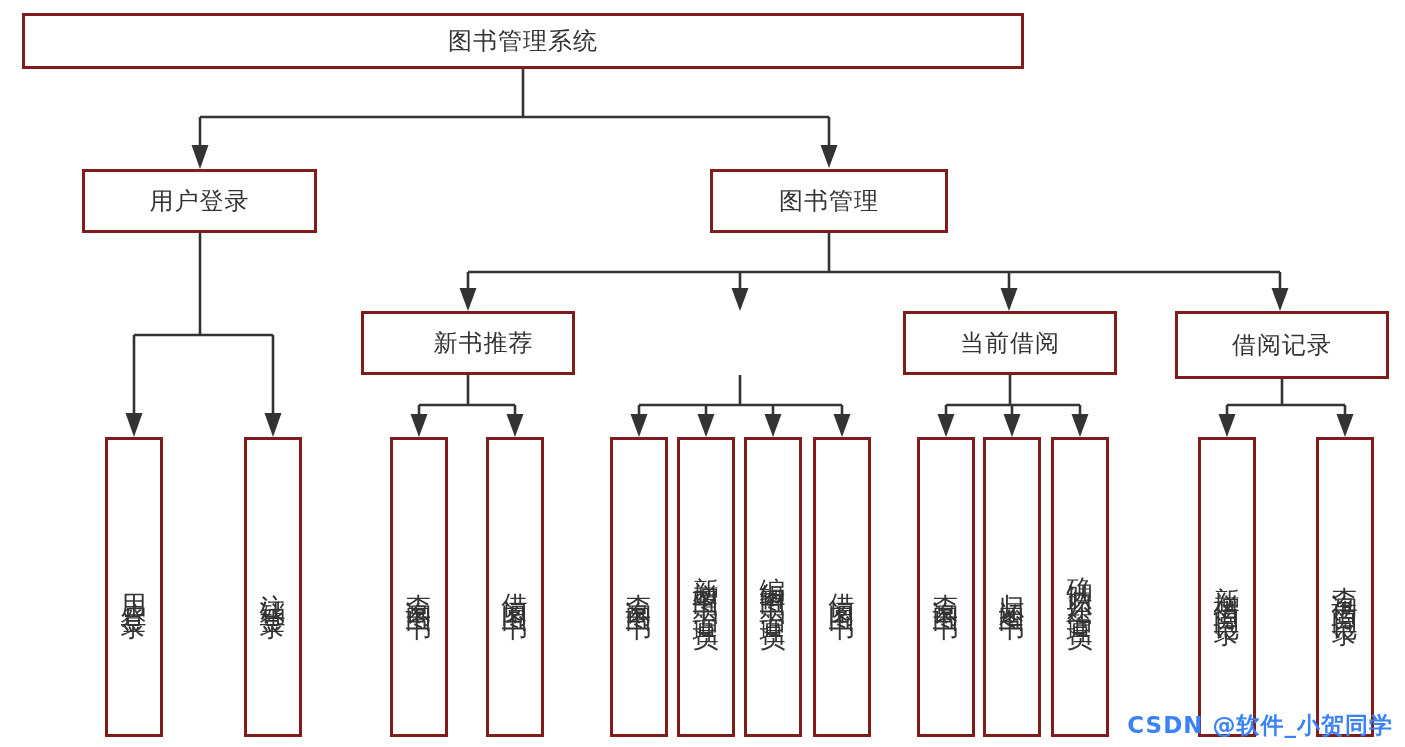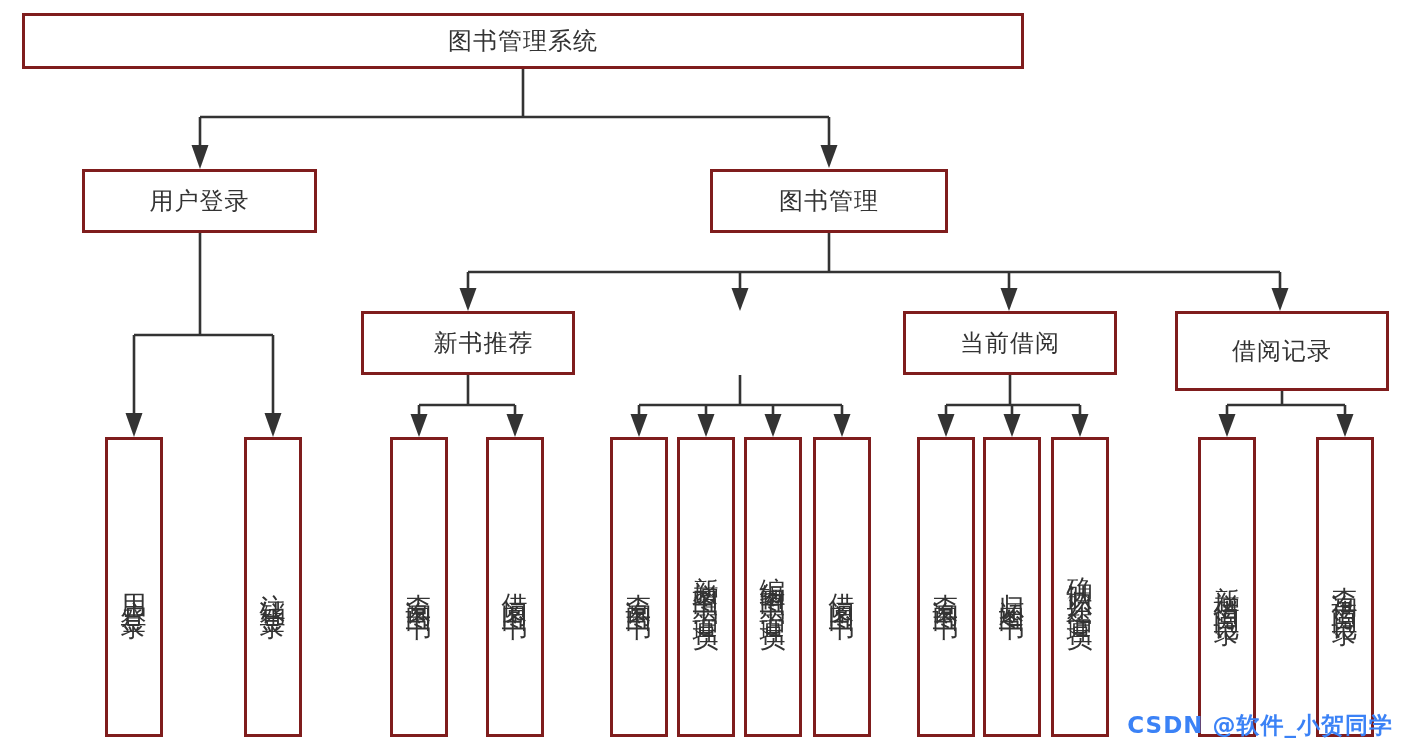--- a/index.html
+++ b/index.html
@@ -144,21 +144,21 @@
   <div class="node h-label" style="left:710px; top:169px; width:238px; height:64px;">
     <span>图书管理</span>
   </div>
 
   <div class="node h-label" style="left:361px; top:311px; width:214px; height:64px;padding-left:31px;">
     <span>新书推荐</span>
   </div>
   <div class="node h-label" style="left:903px; top:311px; width:214px; height:64px;">
     <span>当前借阅</span>
   </div>
-  <div class="node h-label" style="left:1175px; top:311px; width:214px; height:80px;">
+  <div class="node h-label" style="left:1175px; top:311px; width:214px; height:68px;">
     <span>借阅记录</span>
   </div>
 
   <div class="node leaf" style="left:105px; top:437px; width:58px; height:300px;">
     <span class="vtext">用户登录</span>
   </div>
   <div class="node leaf" style="left:244px; top:437px; width:58px; height:300px;">
     <span class="vtext">注销登录</span>
   </div>
 

